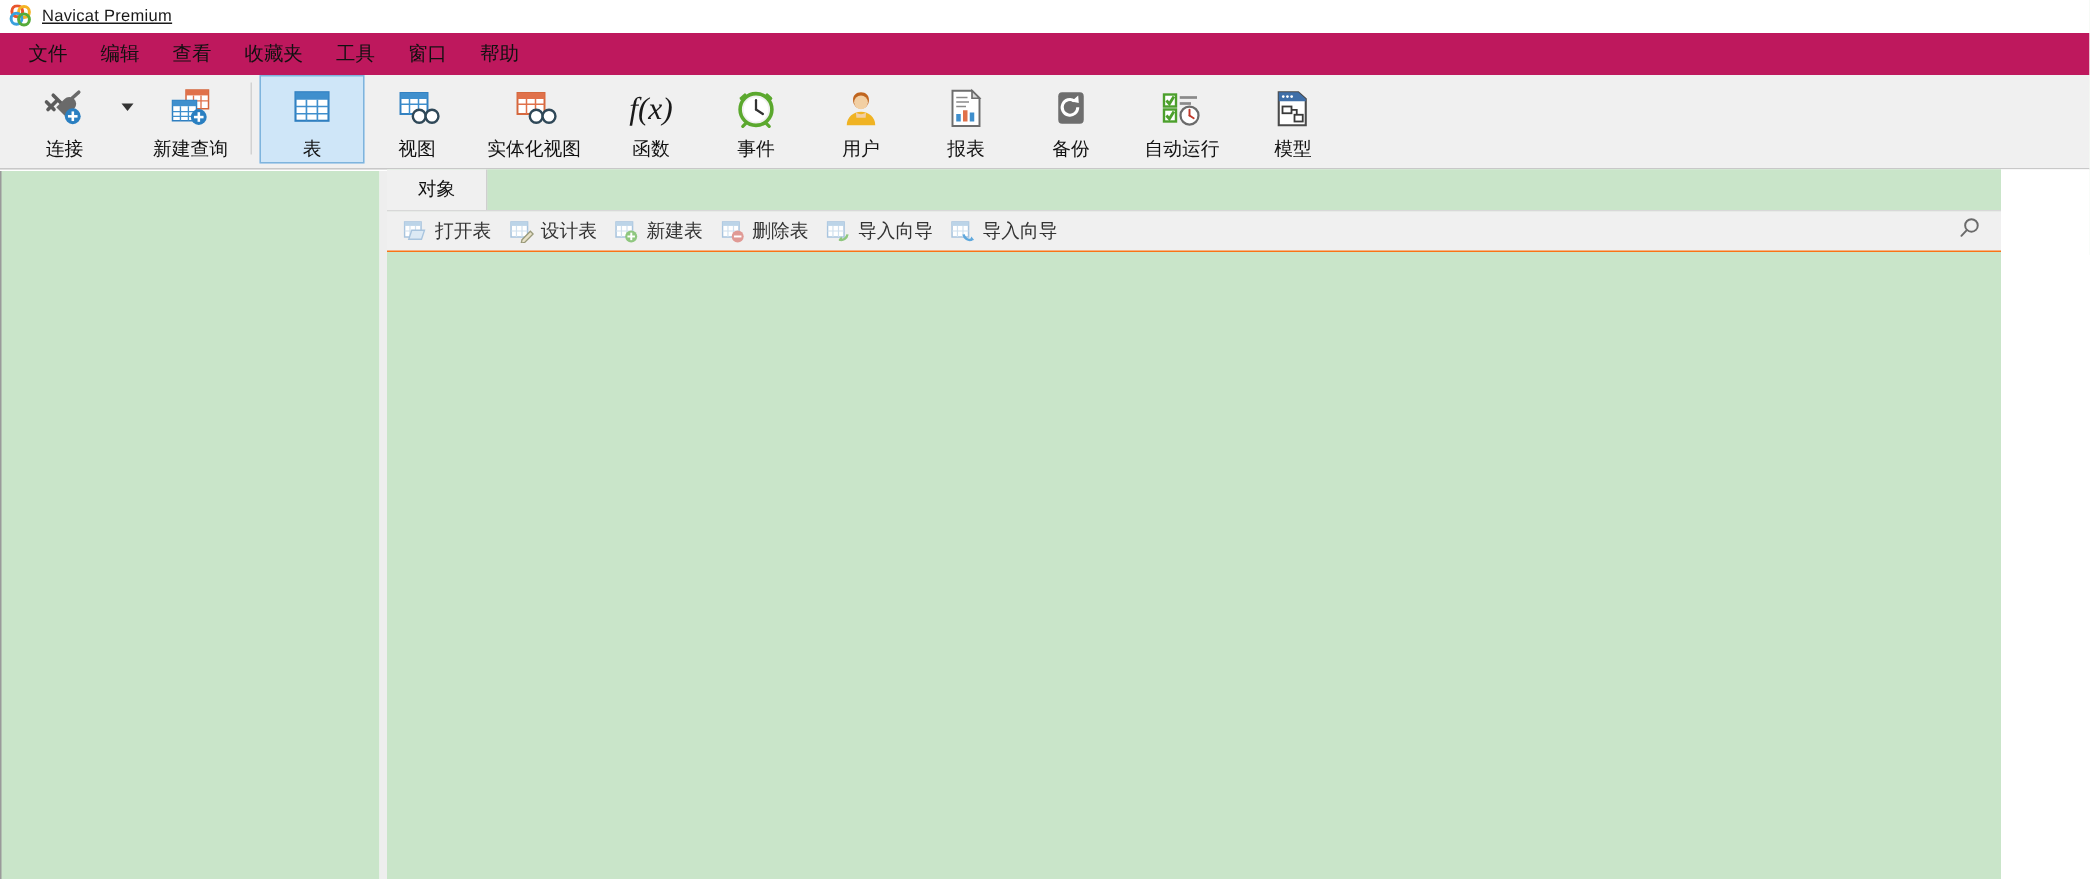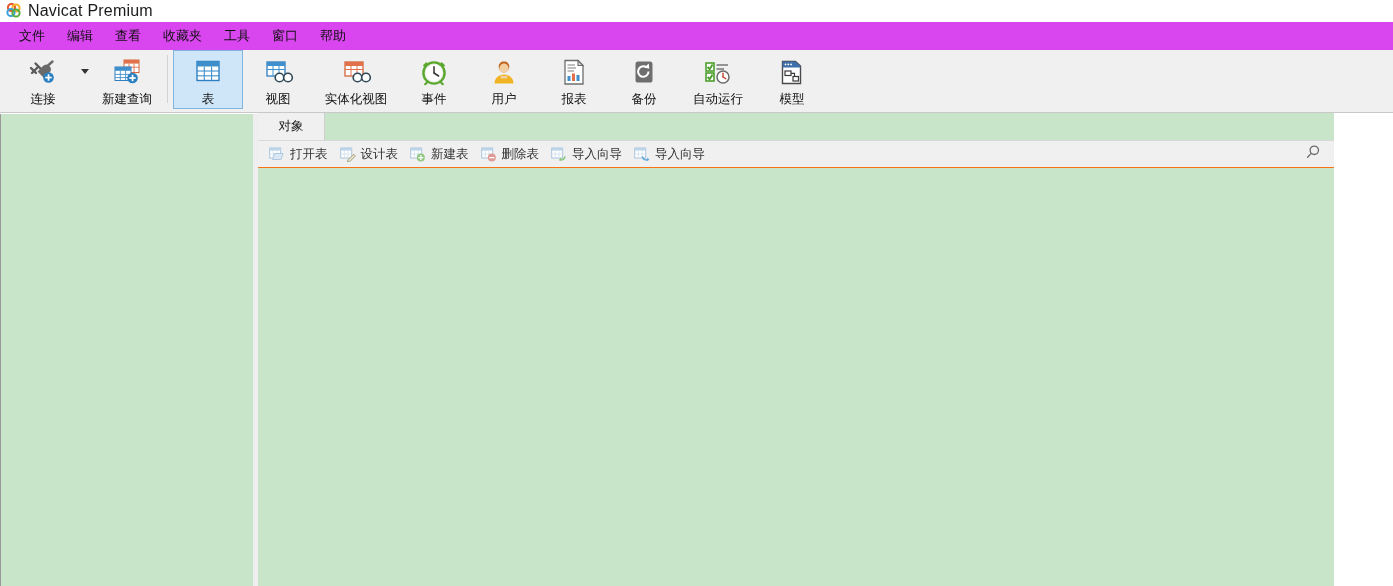--- a/index.html
+++ b/index.html
@@ -23,28 +23,28 @@
     background: #ffffff;
     display: flex; align-items: center;
     padding-left: 6px;
     border-bottom: 1px solid #ffffff;
   }
   .titlebar .logo {
     width: 16px; height: 16px; margin-right: 6px;
     flex: 0 0 auto; position: relative;
   }
   .titlebar .title-text {
-    font-size: 16px; color: #1a1a1a; letter-spacing: .2px;
+    font-size: 11px; color: #1a1a1a; letter-spacing: .2px; text-decoration: underline;
   }
 
   
   .menubar {
     position: absolute; left: 0; top: 22px;
     width: 1393px; height: 28px;
-    background: #d946ef;
+    background: #be185d;
     display: flex; align-items: center;
     padding-left: 8px;
   }
   .menu-item {
     font-size: 13px; color: #111111;
     padding: 3px 11px;
     cursor: default;
     white-space: nowrap;
   }
 
@@ -301,20 +301,28 @@
             <line x1="11" y1="7" x2="11" y2="17"></line>
             <line x1="17" y1="7" x2="17" y2="17"></line>
           </g>
           <circle cx="17.5" cy="18.5" r="4.3" fill="#ffffff" stroke="#2f4858" stroke-width="1.6"></circle>
           <circle cx="26" cy="18.5" r="4.3" fill="#ffffff" stroke="#2f4858" stroke-width="1.6"></circle>
         </svg>
       </span>
       <span class="rb-label">实体化视图</span>
     </div>
 
+    <div class="rb-btn">
+      <span class="rb-icon">
+        <svg width="34" height="28" viewBox="0 0 34 28">
+          <text x="17" y="21" font-family="Liberation Serif, serif" font-size="21" font-style="italic" text-anchor="middle" fill="#1a1a1a">f(x)</text>
+        </svg>
+      </span>
+      <span class="rb-label">函数</span>
+    </div>
 
     <div class="rb-btn">
       <span class="rb-icon">
         <svg width="30" height="28" viewBox="0 0 30 28">
           <circle cx="15" cy="15" r="10.6" fill="none" stroke="#5ba82e" stroke-width="2.4"></circle>
           <circle cx="15" cy="15" r="8.2" fill="#ffffff"></circle>
           <g stroke="#5ba82e" stroke-width="2.2" stroke-linecap="round">
             <line x1="7.6" y1="5.4" x2="5.2" y2="7.6"></line>
             <line x1="22.4" y1="5.4" x2="24.8" y2="7.6"></line>
             <line x1="8.2" y1="24.2" x2="6.2" y2="26.2"></line>

